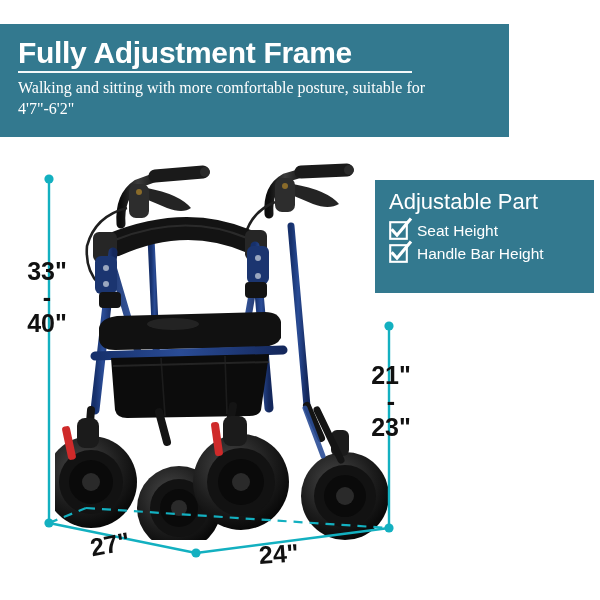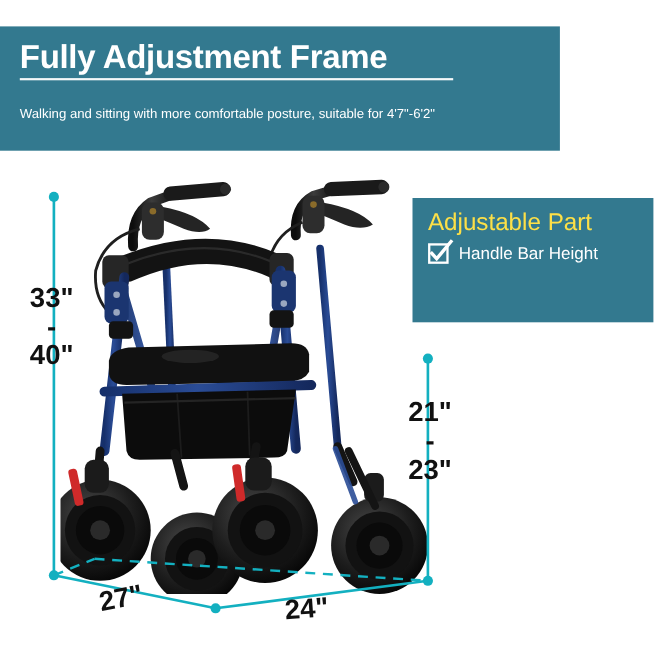--- a/index.html
+++ b/index.html
@@ -39,39 +39,40 @@
   }
   .title-rule {
     width: 394px;
     height: 2px;
     background: #ffffff;
     margin-top: 1px;
     opacity: 0.95;
   }
   .header-sub {
     color: #ffffff;
-    font-size: 12px;
+    font-size: 16px;
     line-height: 21px;
-    margin-top: 20px;
+    margin-top: 4px;
     max-width: 430px;
+    font-family: Liberation Serif, serif;
   }
 
   
   .adj-box {
     position: absolute;
     left: 375px;
     top: 180px;
     width: 219px;
     height: 113px;
     background: #33798f;
     box-sizing: border-box;
     padding: 7px 0 0 14px;
   }
   .adj-title {
-    color: #fde047;
+    color: #ffffff;
     font-size: 22px;
     line-height: 30px;
     white-space: nowrap;
   }
   .adj-item {
     display: flex;
     align-items: center;
     margin-top: 4px;
   }
   .check-icon {
@@ -260,20 +261,29 @@
       </g>
 
       <path d="M262 250 L286 300" stroke="#141414" stroke-width="7" fill="none" stroke-linecap="round"></path>
       <path d="M250 248 L268 296" stroke="#2a4c96" stroke-width="5" fill="none" stroke-linecap="round" opacity="0.9"></path>
     </svg>
   </div>
 
   <div class="adj-box">
     <div class="adj-title">Adjustable Part</div>
 
+    <div class="adj-item">
+      <span class="check-icon">
+        <svg width="19" height="19" viewBox="0 0 19 19" xmlns="http://www.w3.org/2000/svg">
+          <rect x="1.2" y="1.2" width="16.6" height="16.6" fill="none" stroke="#ffffff" stroke-width="2.1"></rect>
+          <path d="M3.6 9.4 L8 14.2 L21 -1.4" fill="none" stroke="#ffffff" stroke-width="3.1" stroke-linecap="square"></path>
+        </svg>
+      </span>
+      <span class="adj-label">Seat Height</span>
+    </div>
 
     <div class="adj-item">
       <span class="check-icon">
         <svg width="19" height="19" viewBox="0 0 19 19" xmlns="http://www.w3.org/2000/svg">
           <rect x="1.2" y="1.2" width="16.6" height="16.6" fill="none" stroke="#ffffff" stroke-width="2.1"></rect>
           <path d="M3.6 9.4 L8 14.2 L21 -1.4" fill="none" stroke="#ffffff" stroke-width="3.1" stroke-linecap="square"></path>
         </svg>
       </span>
       <span class="adj-label">Handle  Bar Height</span>
     </div>

